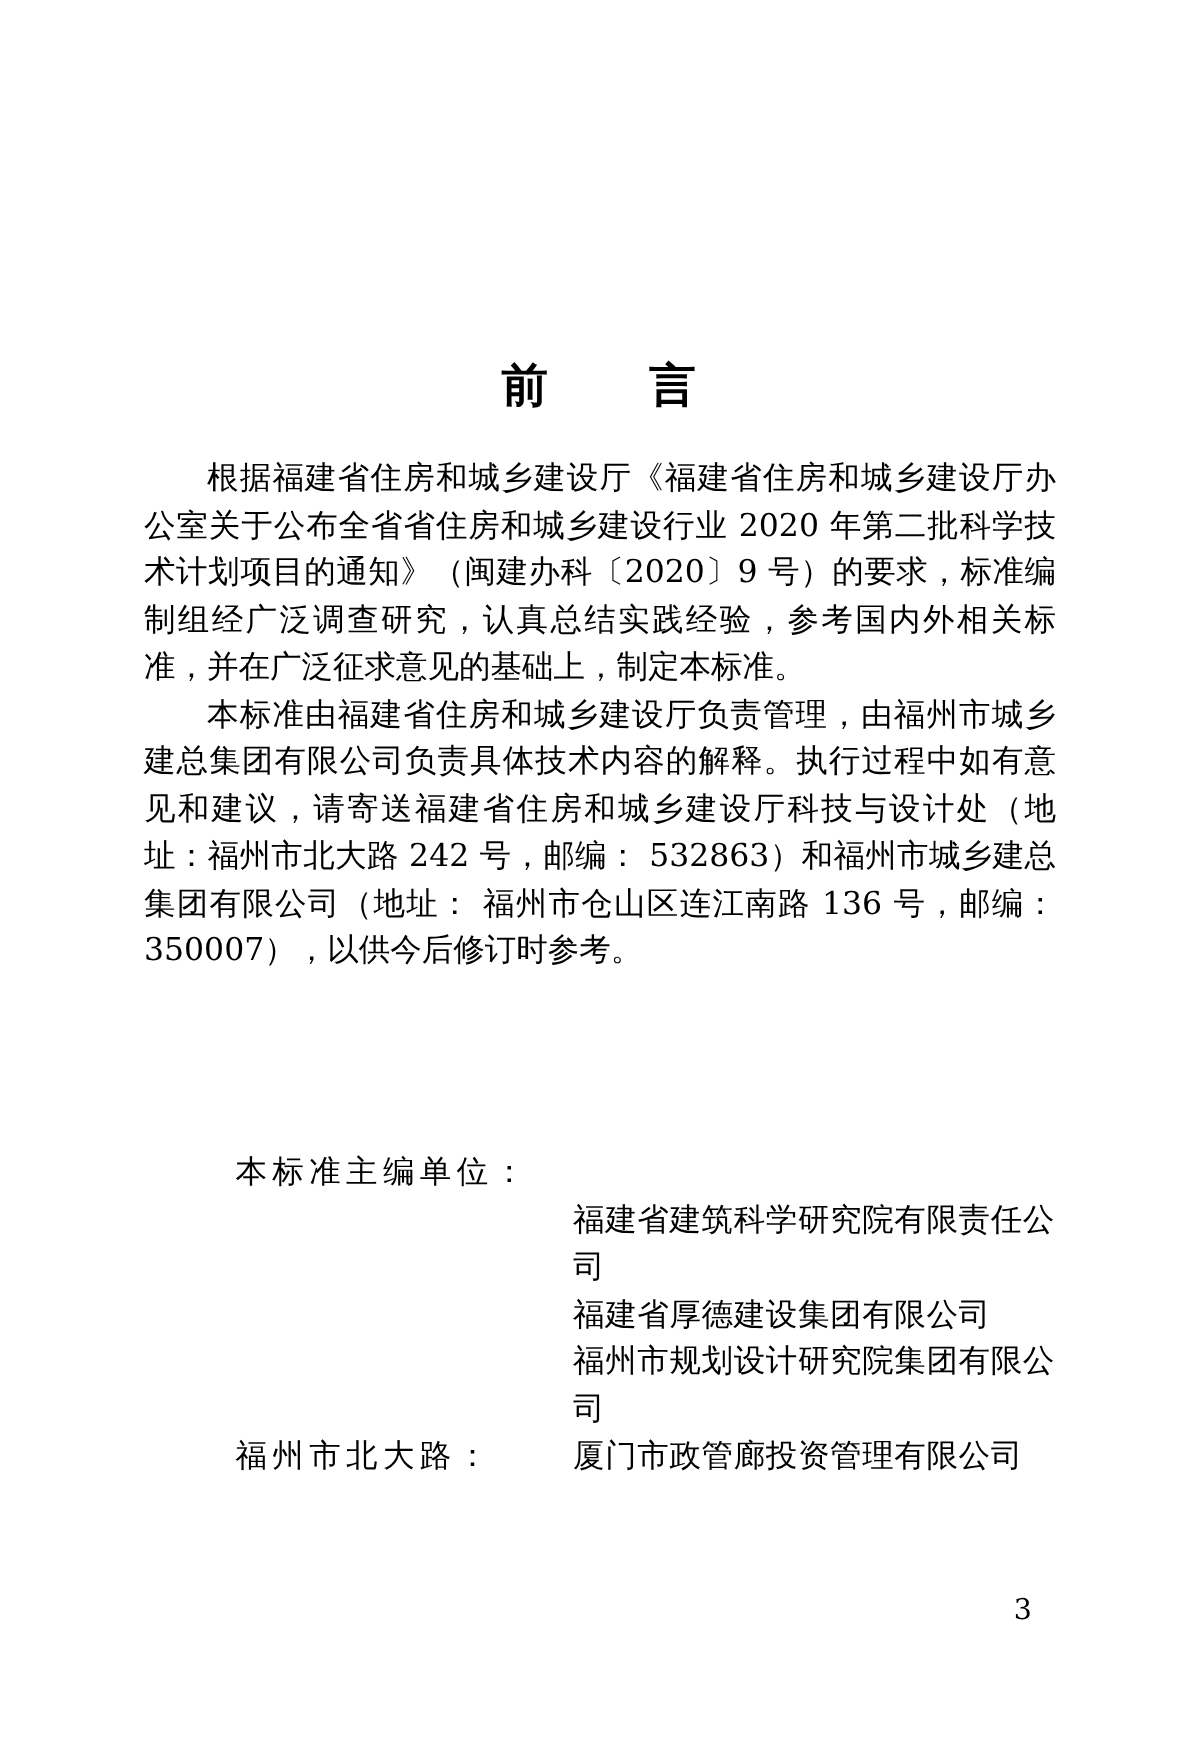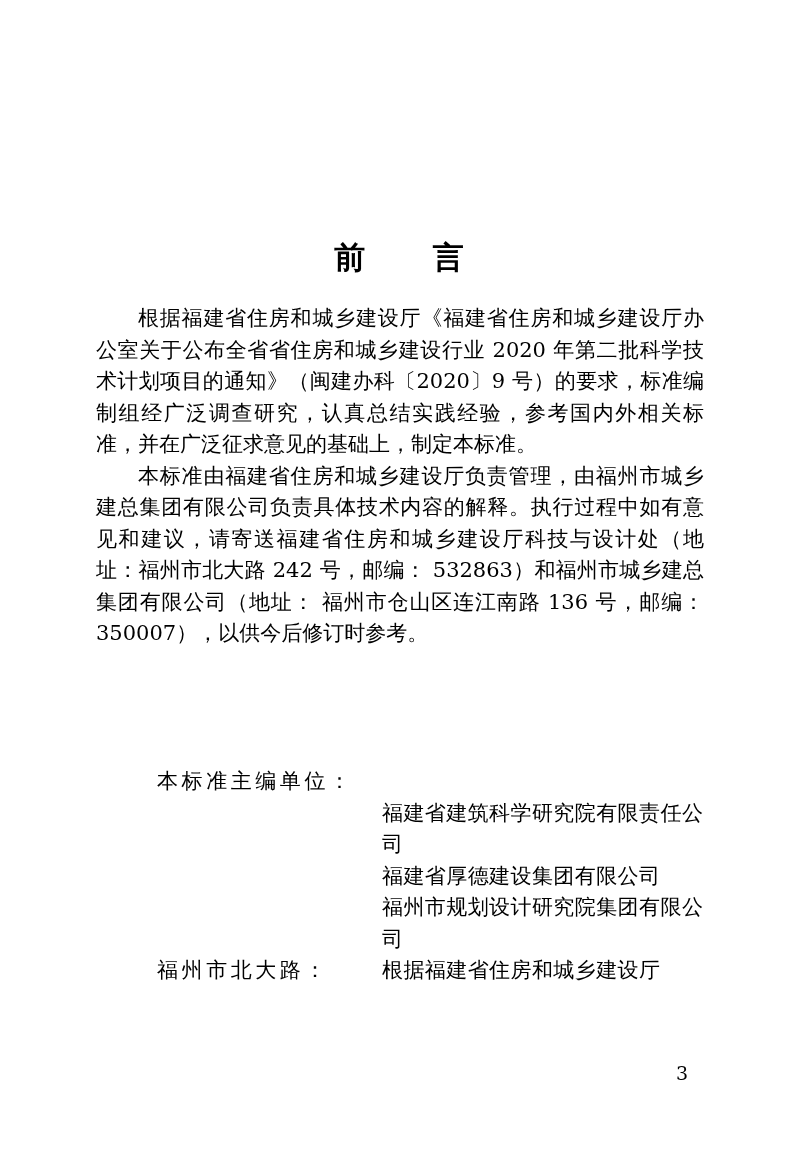--- a/index.html
+++ b/index.html
@@ -122,21 +122,21 @@
     <div class="unit-row">
       <div class="unit-label">本标准主编单位：</div>
     </div>
 
     <div class="unit-row">
       <div class="unit-label">福州市北大路：</div>
       <div class="unit-values">
         <div class="unit-value">福建省建筑科学研究院有限责任公司</div>
         <div class="unit-value">福建省厚德建设集团有限公司</div>
         <div class="unit-value">福州市规划设计研究院集团有限公司</div>
-        <div class="unit-value">根据福建省住房和城乡建设厅</div>
+        <div class="unit-value">厦门市政管廊投资管理有限公司</div>
       </div>
     </div>
 
   </div>
 
   <div class="page-number">3</div>
 
 </div>
 
 </body></html>

